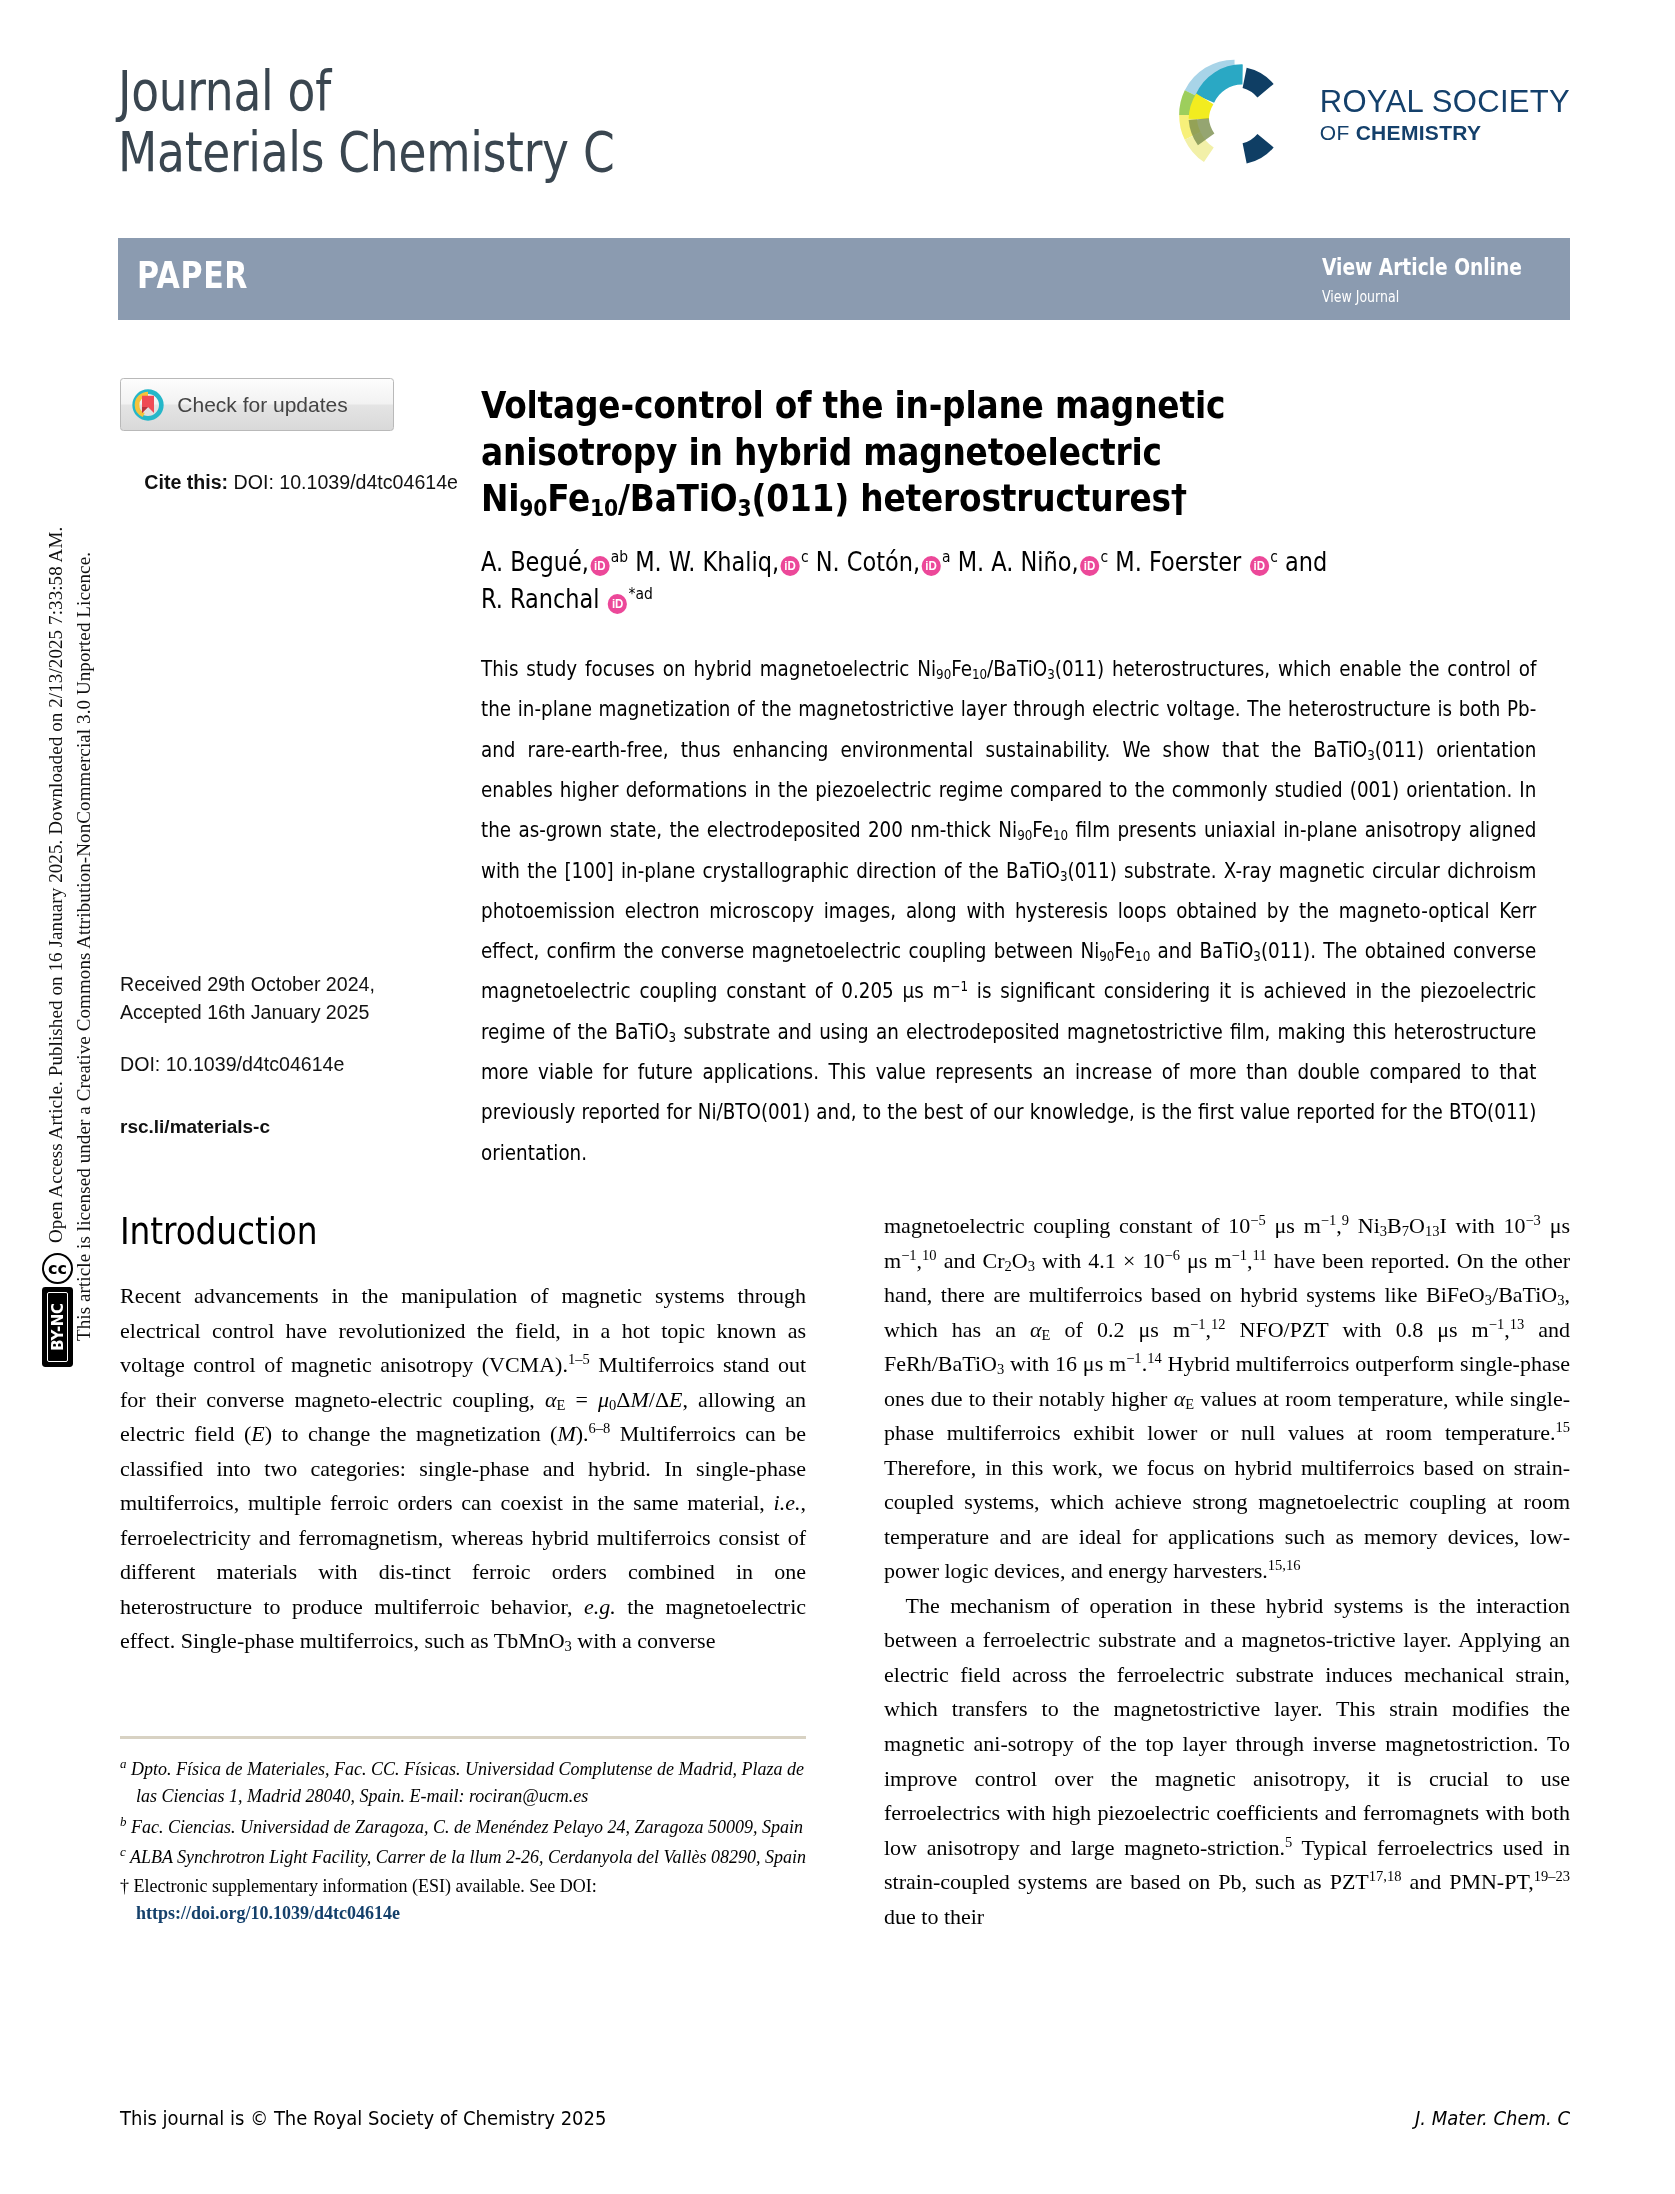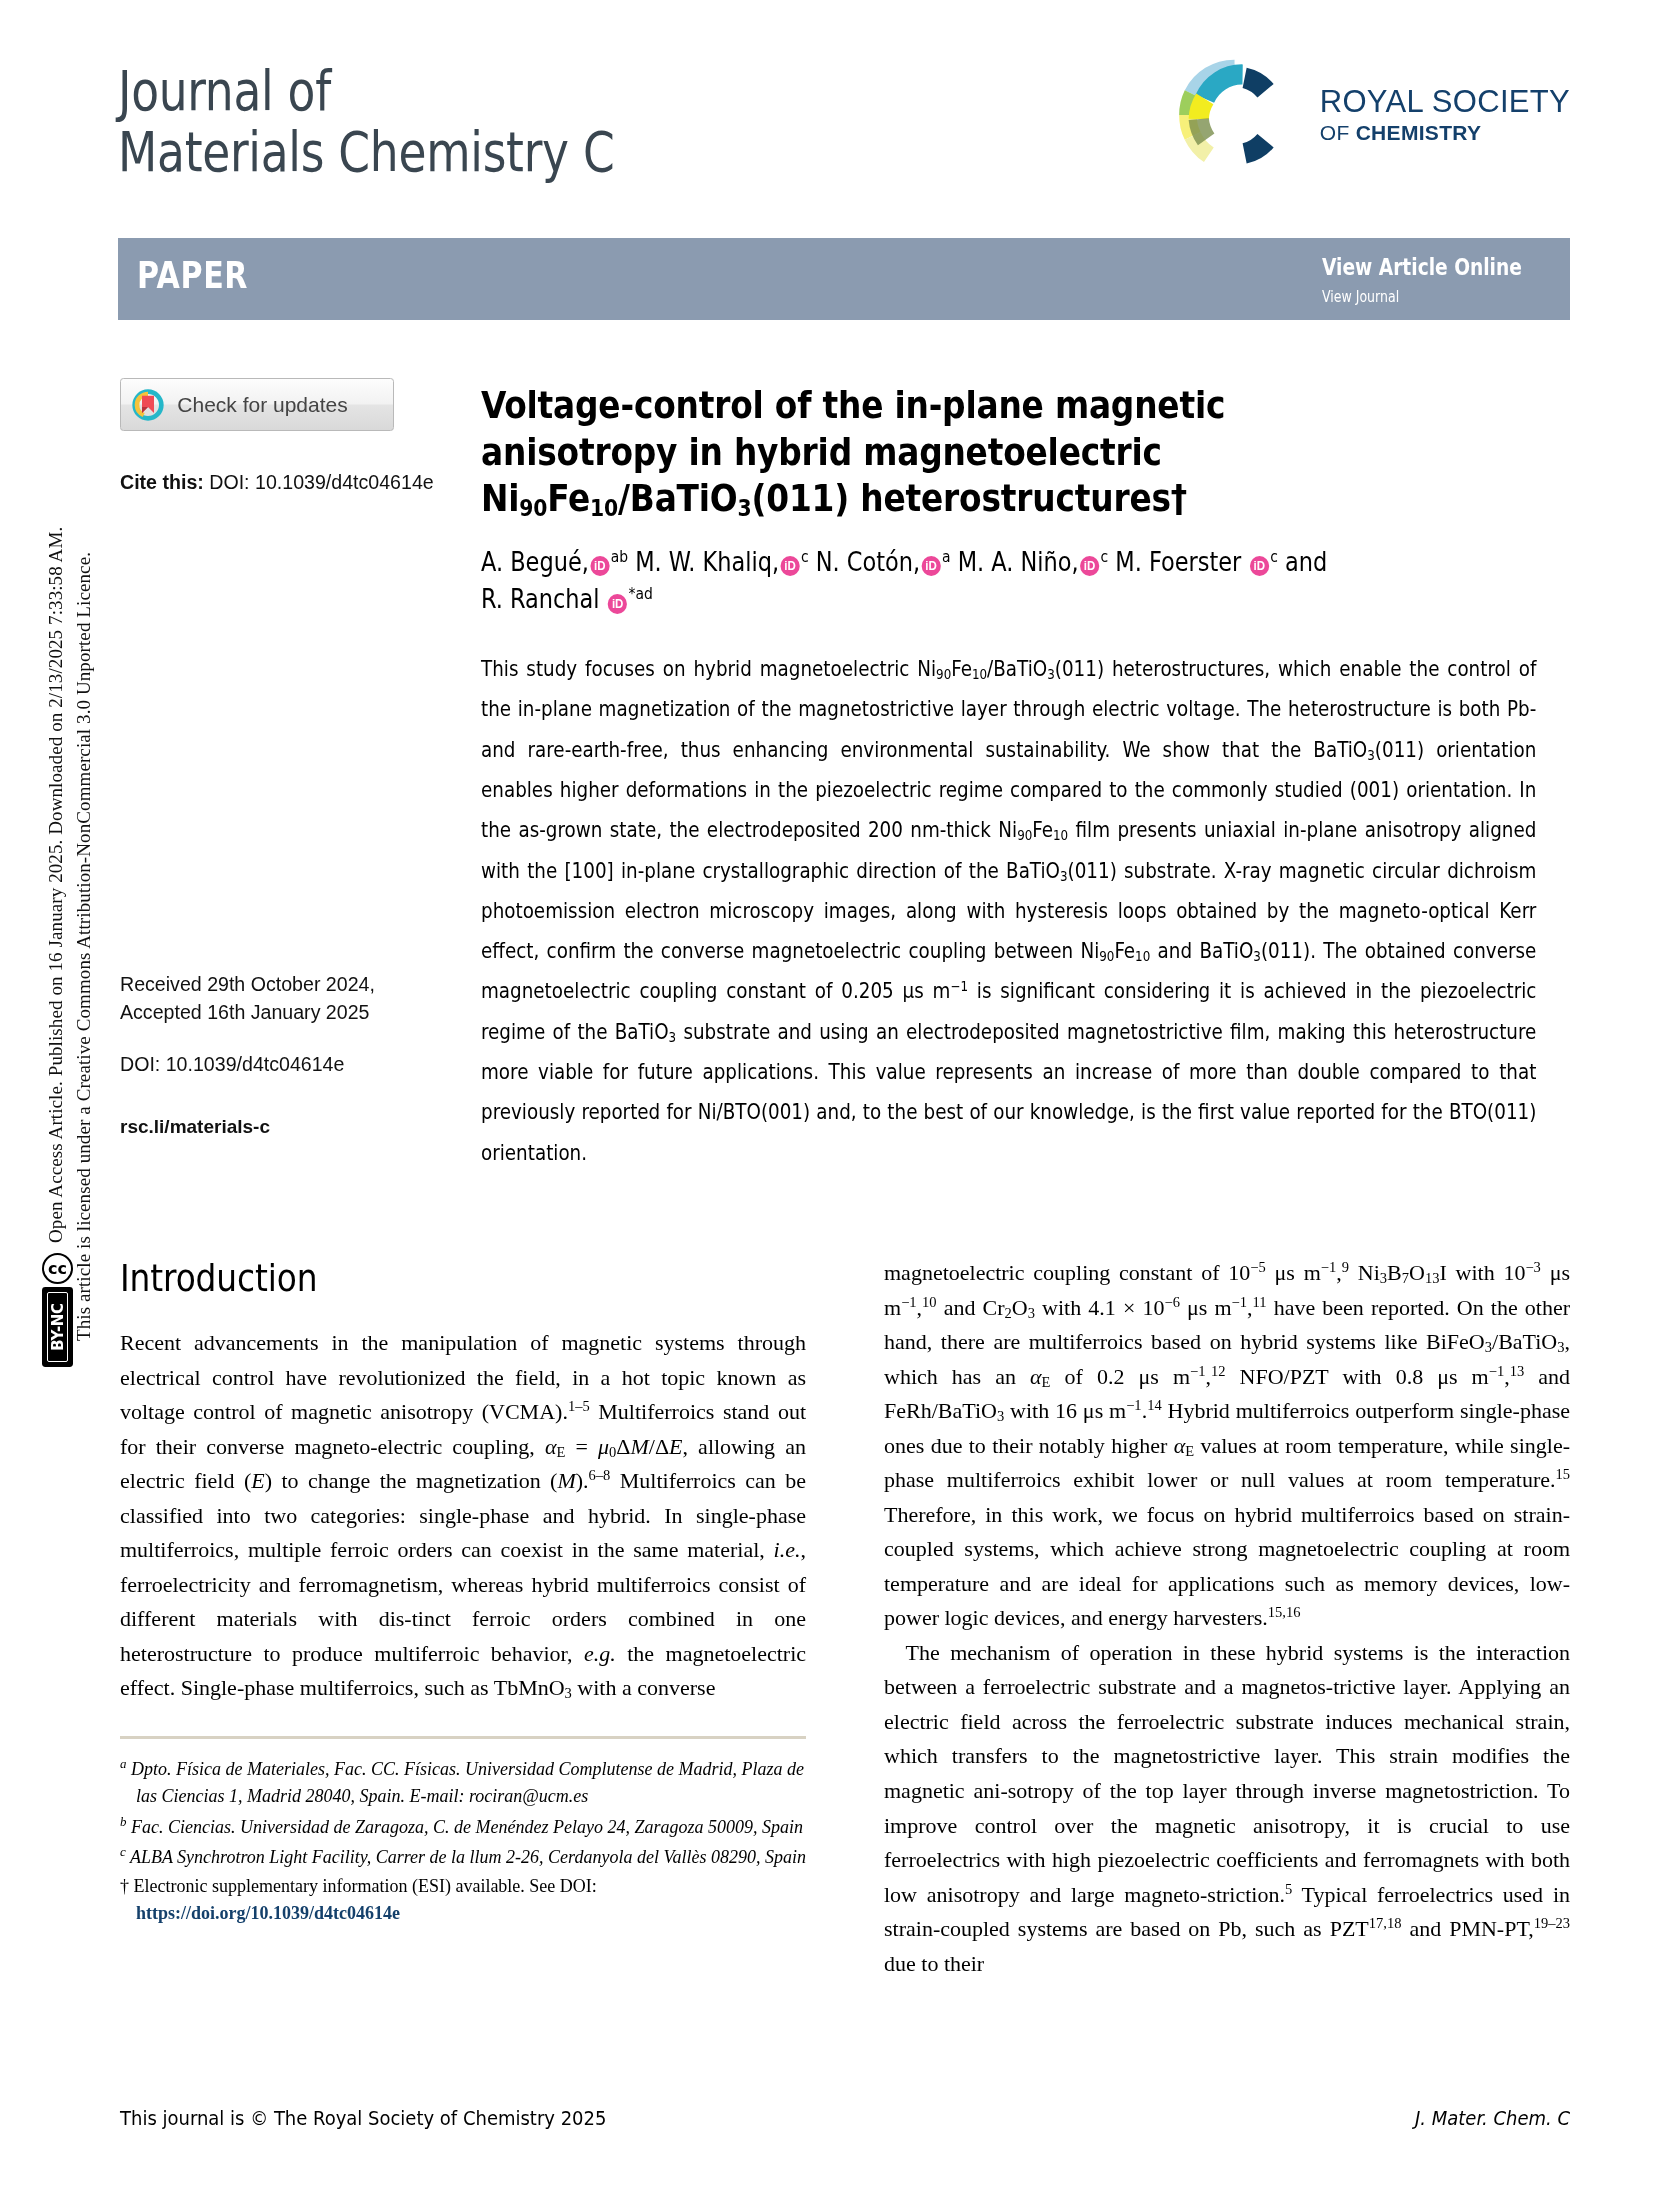--- a/index.html
+++ b/index.html
@@ -189,20 +189,21 @@
     font-family: "Liberation Sans", sans-serif;
     font-size: 21px;
     color: #444;
   }
   #cite-this {
     margin-top: 38px;
     font-family: "Liberation Sans", sans-serif;
     font-size: 19.6px;
     color: #111;
     line-height: 1.35;
+    text-align: right;
   }
   #cite-this b { font-weight: 600; }
   #dates-block {
     position: absolute;
     left: 120px;
     top: 971px;
     width: 338px;
     font-family: "Liberation Sans", sans-serif;
     font-size: 19.6px;
     line-height: 1.42;
@@ -274,21 +275,20 @@
   #body-cols {
     position: absolute;
     left: 120px;
     top: 1209px;
     width: 1450px;
   }
   .col {
     position: absolute;
     top: 0;
     width: 686px;
-    margin-top: 47px;
   }
   #col-left  { left: 0px; }
   #col-right { left: 764px; }
 
   h1.section {
     margin: 0 0 26px 0;
     font-family: "DejaVu Sans Condensed", "Liberation Sans Narrow", "Liberation Sans", sans-serif;
     font-size: 38px;
     font-weight: 400;
     color: #000;

